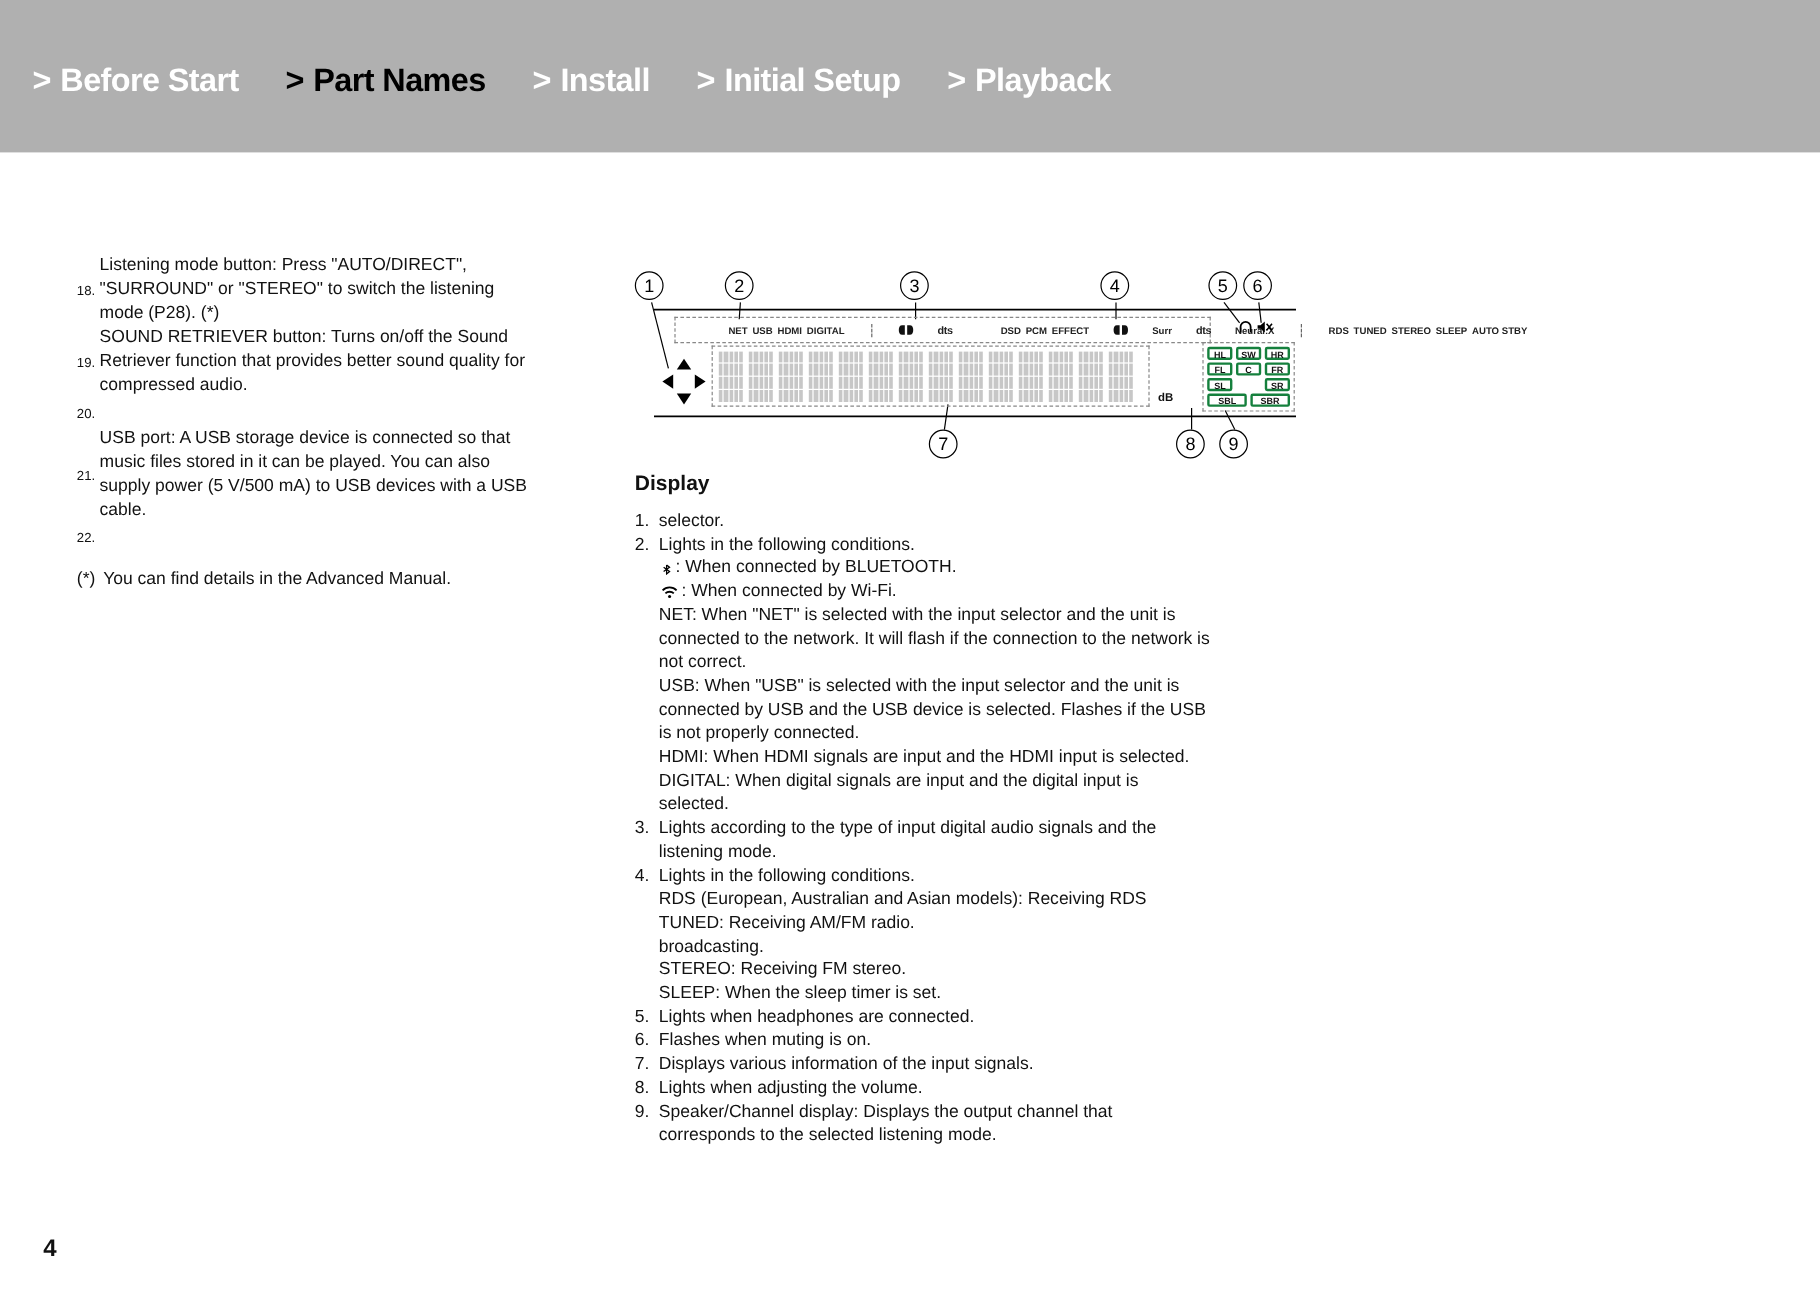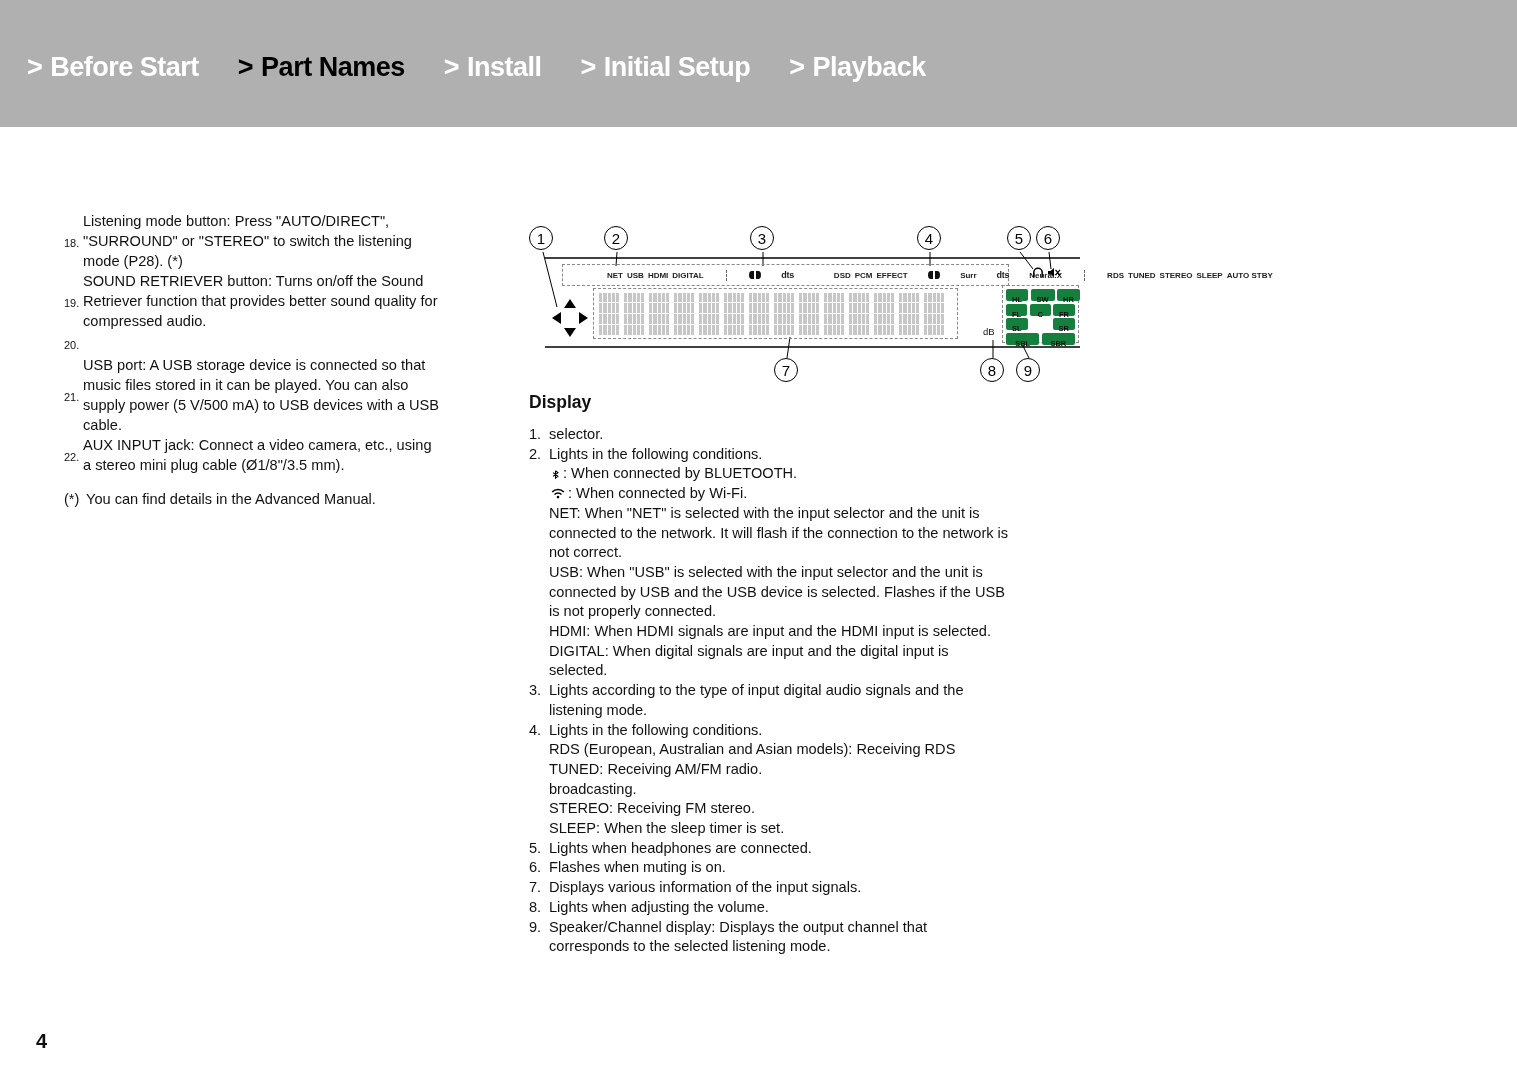--- a/index.html
+++ b/index.html
@@ -70,26 +70,26 @@
   .mcell{display:grid;grid-template-columns:repeat(5,1fr);grid-auto-rows:1fr;gap:1px;width:20.5px;height:42px;flex:0 0 auto;}
   .mcell i{background:var(--block);display:block;}
 
   .spk-box{
     position:absolute;left:475px;top:80px;width:77px;height:58px;
     border:1px dashed #888;padding:3px 3px;
     display:flex;flex-direction:column;gap:2.5px;
   }
   .spk-row{display:flex;gap:2.5px;}
   .sbox{
-    flex:1;border:6px solid #15803d;border-radius:2px;
+    flex:1;border:2px solid #15803d;border-radius:2px;
     font-size:7.5px;font-weight:700;text-align:center;height:10.5px;line-height:9px;
     background:#fff;
   }
   .sbox.hid{visibility:hidden;}
-  .db{position:absolute;left:456px;top:121px;font-size:9.5px;font-weight:400;}
+  .db{position:absolute;left:438px;top:121px;font-size:9.5px;font-weight:700;}
 
   .dpad{position:absolute;left:25px;top:94px;width:36px;height:38px;}
   .tri{position:absolute;width:0;height:0;}
   .tri.up{left:12px;top:0;border-left:6px solid transparent;border-right:6px solid transparent;border-bottom:9px solid #000;}
   .tri.down{left:12px;bottom:0;border-left:6px solid transparent;border-right:6px solid transparent;border-top:9px solid #000;}
   .tri.left{left:0;top:13px;border-top:6px solid transparent;border-bottom:6px solid transparent;border-right:9px solid #000;}
   .tri.right{right:0;top:13px;border-top:6px solid transparent;border-bottom:6px solid transparent;border-left:9px solid #000;}
 
   
   .disp-head{position:absolute;left:529px;top:392px;font-size:17.5px;font-weight:bold;}
@@ -153,24 +153,20 @@
     <div class="lnum">21.</div>
     <div>
         <div class="tline">USB port: A USB storage device is connected so that</div>
         <div class="tline">music files stored in it can be played. You can also</div>
         <div class="tline">supply power (5 V/500 mA) to USB devices with a USB</div>
         <div class="tline">cable.</div>
       </div>
   </div>
   <div class="litem">
     <div class="lnum">22.</div>
-    <div>
-        <div class="tline">AUX INPUT jack: Connect a video camera, etc., using</div>
-        <div class="tline">a stereo mini plug cable (Ø1/8"/3.5 mm).</div>
-      </div>
   </div>
   <div class="footnote">
     <div class="fmark">(*)</div>
     <div>
         <div class="tline">You can find details in the Advanced Manual.</div>
       </div>
   </div>
 </div>
 
 <div class="diagram">

